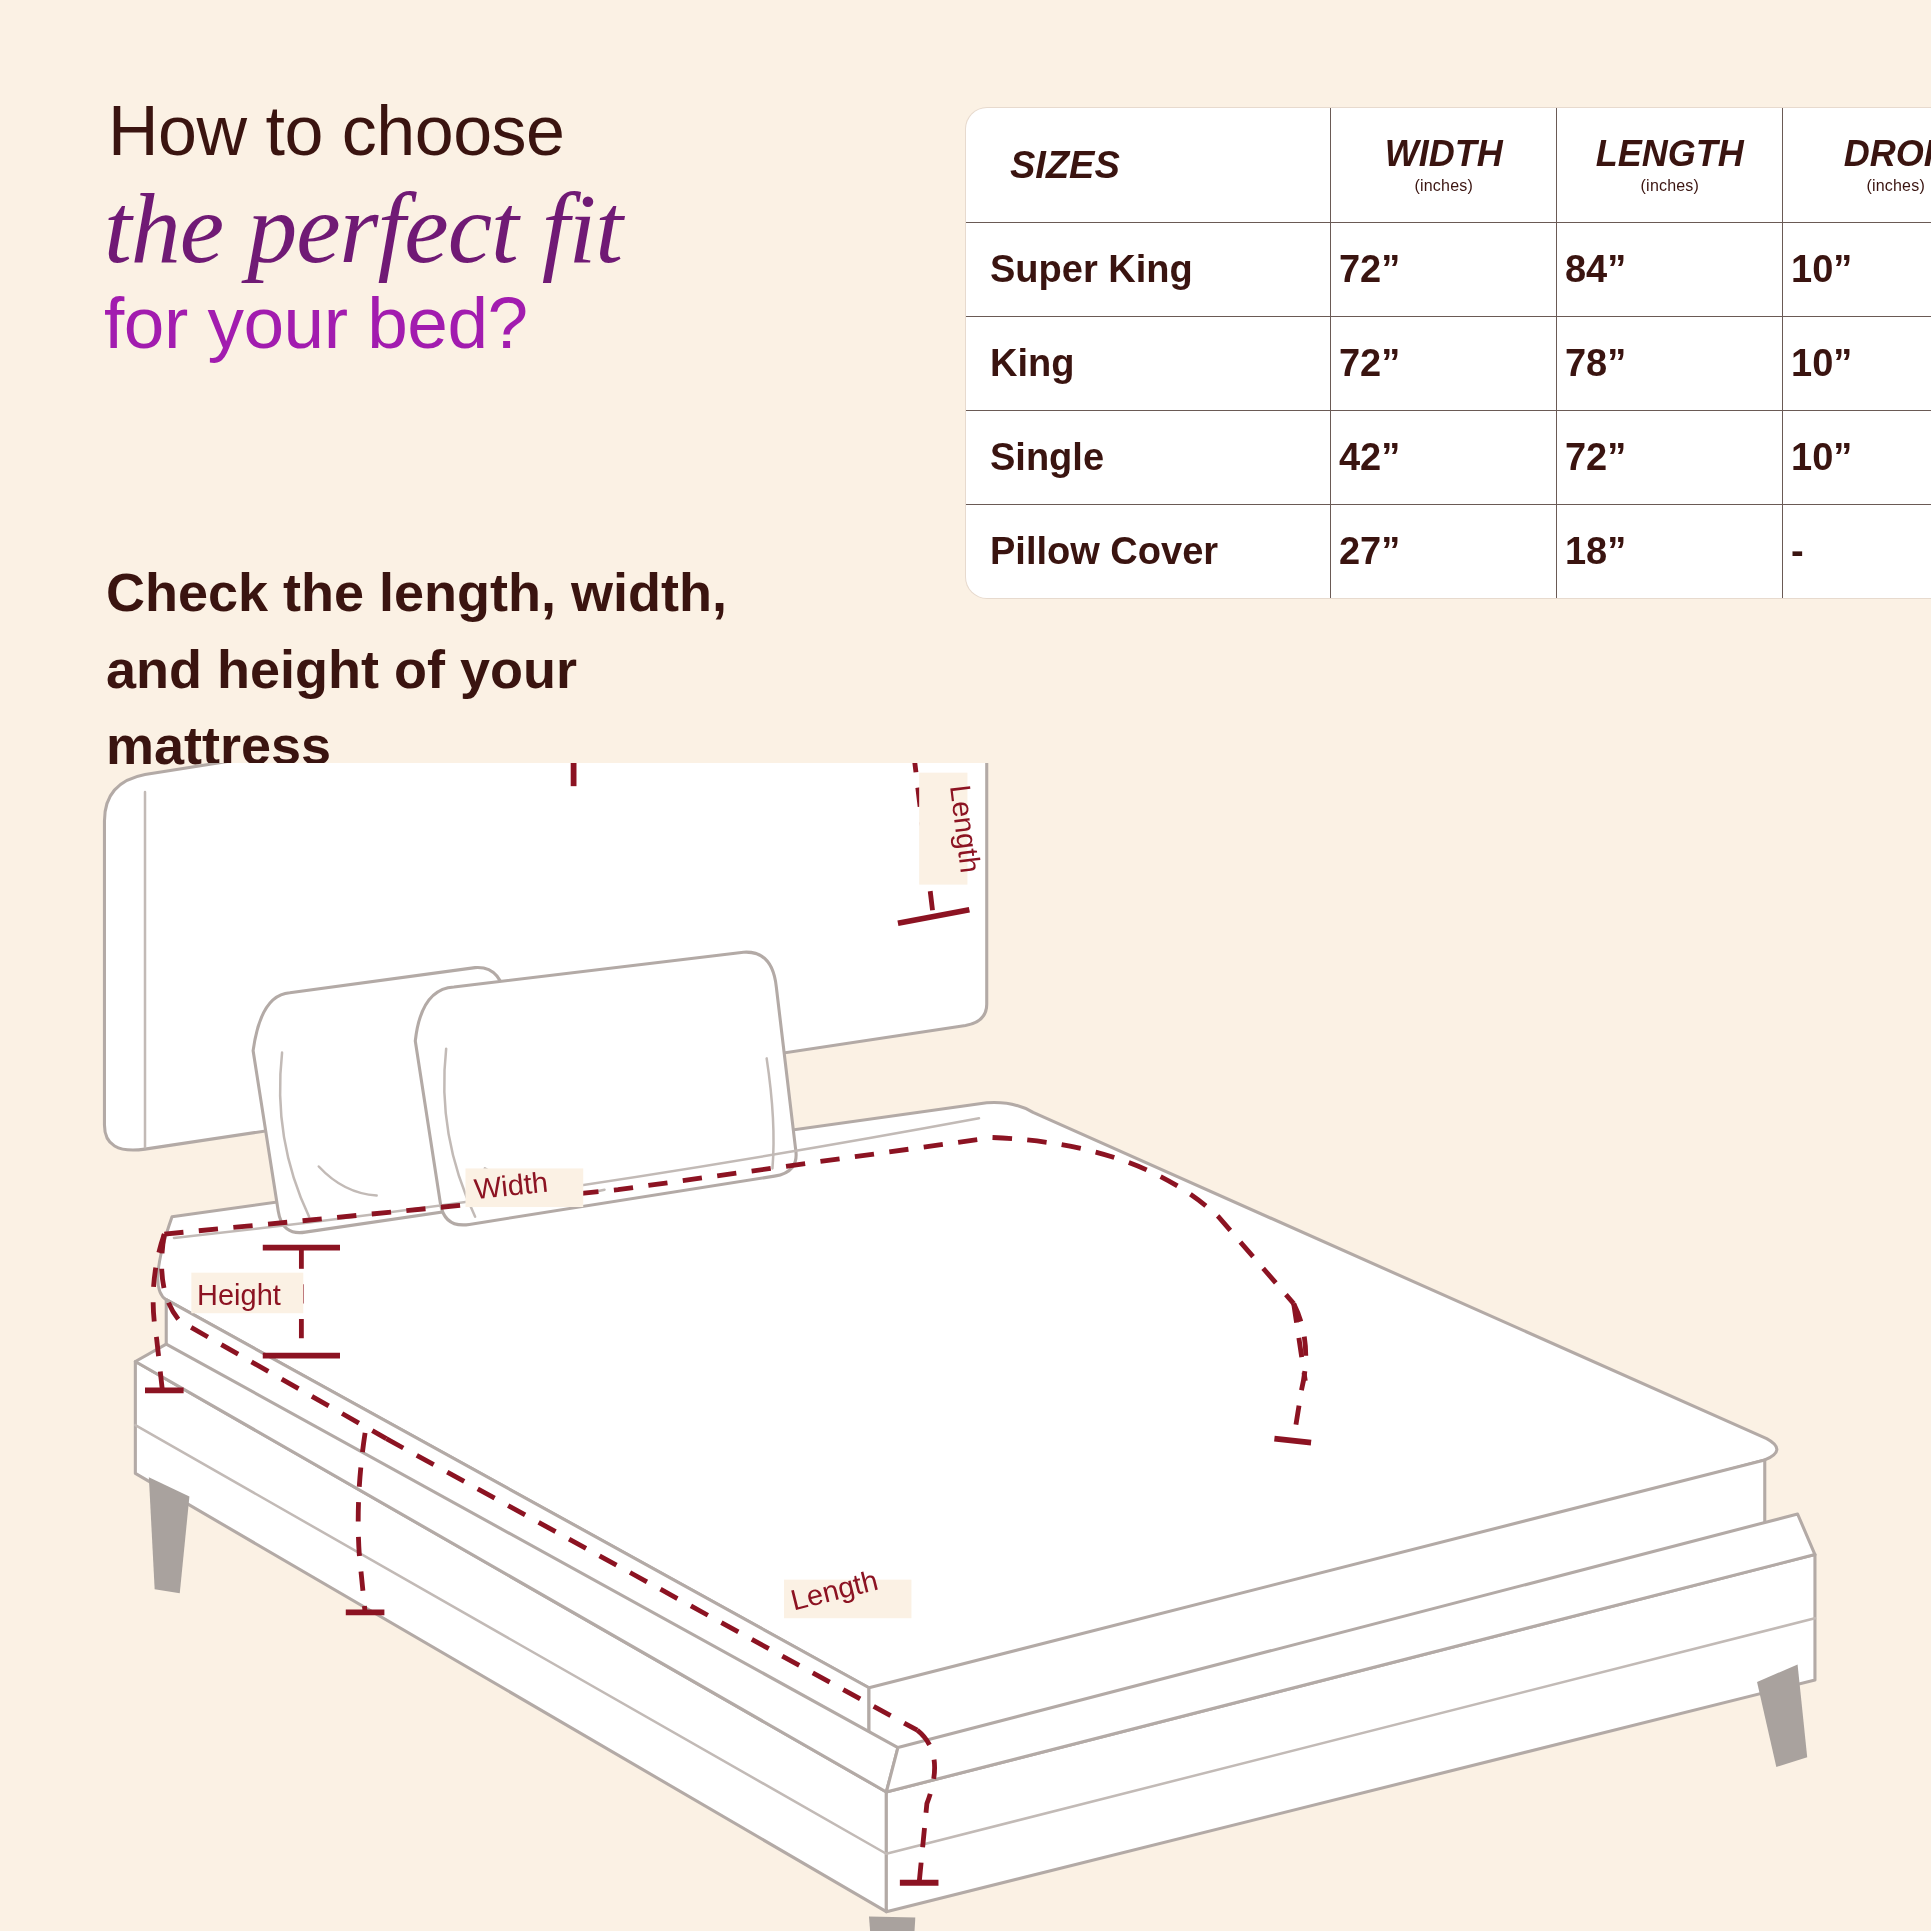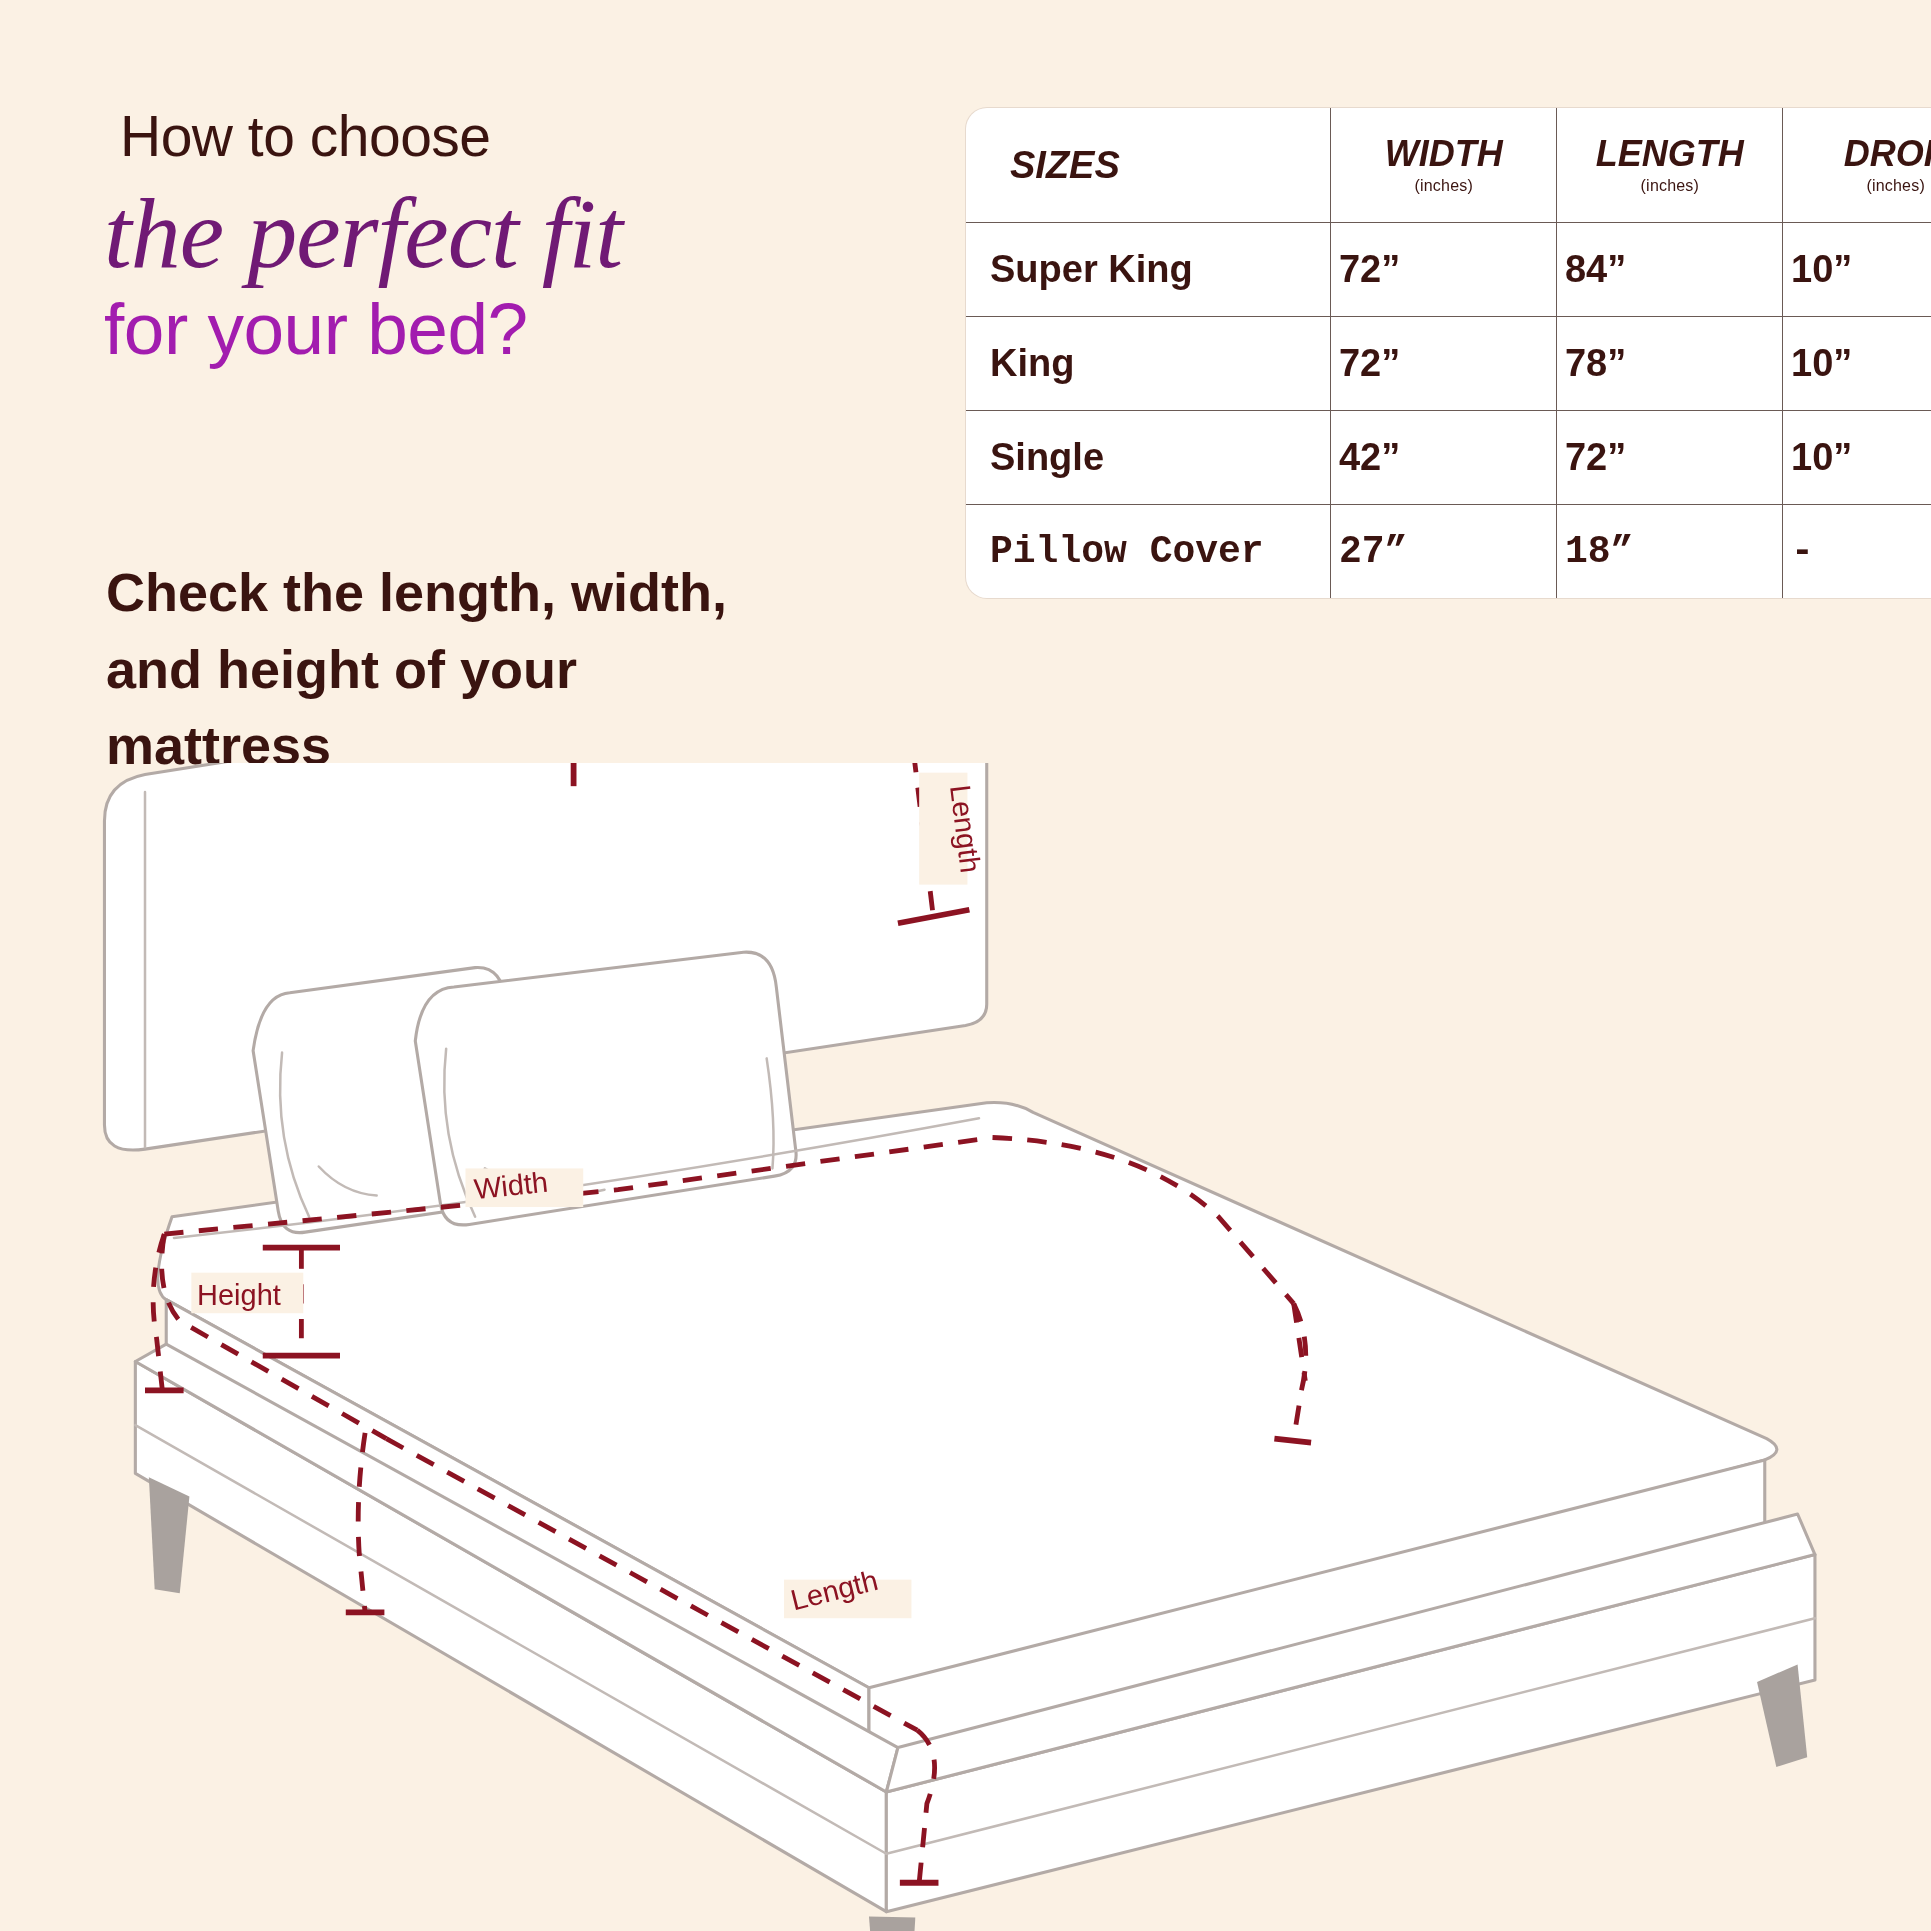--- a/index.html
+++ b/index.html
@@ -18,26 +18,26 @@
 
   
   .heading-block {
     position: absolute;
     left: 104px;
     top: 92px;
     width: 763px;
   }
   .heading-line1 {
     font-family: "Liberation Sans", sans-serif;
-    font-size: 57px;
+    font-size: 70px;
     font-weight: 400;
     color: #3a1410;
     letter-spacing: -0.5px;
     line-height: 1.0;
-    margin: 16px;
+    margin: 4px;
     white-space: nowrap;
   }
   .heading-script {
     font-family: "Liberation Serif", serif;
     font-style: italic;
     font-size: 100px;
     font-weight: 400;
     color: #701a75;
     line-height: 1.05;
     margin: 9.7px 0 5.8px 0;
@@ -88,21 +88,21 @@
 
   table.size-table th,
   table.size-table td {
     border-right: 1.4px solid #6a5a55;
     border-bottom: 1.4px solid #6a5a55;
     color: #3a1410;
     vertical-align: middle;
   }
   table.size-table th:last-child,
   table.size-table td:last-child { border-right: none; }
-  table.size-table tr:last-child td { border-bottom: none; font-family: Liberation Mono, monospace; }
+  table.size-table tr:last-child td { border-bottom: none; }
 
   table.size-table thead th {
     height: 114px;
     font-style: italic;
     font-weight: 700;
     font-size: 36px;
     text-align: center;
     padding: 0 9.7px;
     line-height: 1.0;
   }

